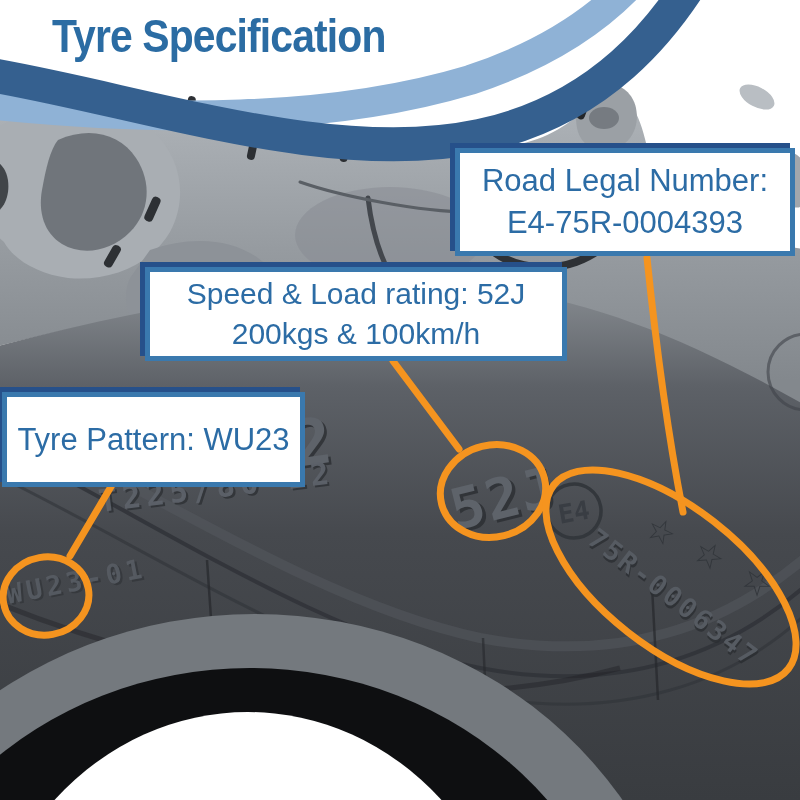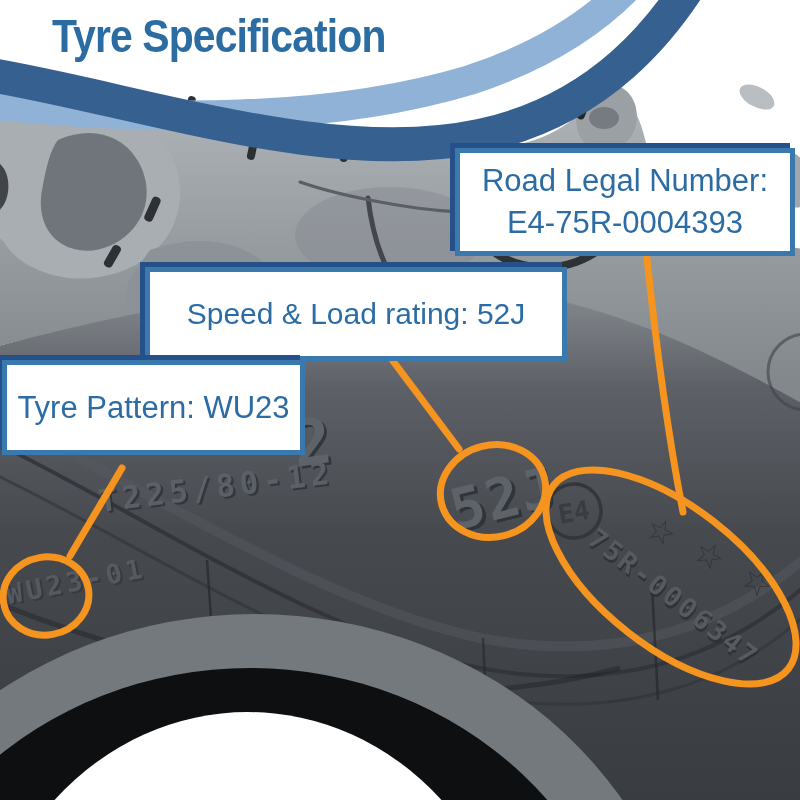--- a/index.html
+++ b/index.html
@@ -10,21 +10,21 @@
          color:#2b6ca3;letter-spacing:-1px;white-space:nowrap;
          transform:scaleX(.87);transform-origin:left top;}
   .callout{position:absolute;box-sizing:border-box;background:#ffffff;
            border:5px solid #3a79ae;box-shadow:-5px -5px 0 0 #26508a;
            color:#2c6ca5;text-align:center;display:flex;flex-direction:column;
            justify-content:center;white-space:nowrap;}
   .callout .ln{font-size:31px;line-height:42px;}
   #box-road{left:455px;top:148px;width:340px;height:108px;}
   #box-speed{left:145px;top:267px;width:422px;height:94px;}
   #box-speed .ln{line-height:40px;font-size:30px;}
-  #box-pattern{left:2px;top:360px;width:303px;height:95px;}
+  #box-pattern{left:2px;top:392px;width:303px;height:95px;}
   .emboss{font-family:"DejaVu Sans Mono",monospace;font-weight:bold;}
 </style>
 </head>
 <body>
 
 <div id="stage">
 
   <svg id="scene" width="800" height="800" viewBox="0 0 800 800">
     <defs>
       <linearGradient id="sidewallGrad" x1="0" y1="270" x2="0" y2="800" gradientUnits="userSpaceOnUse">
@@ -143,19 +143,20 @@
 
   <div class="title">Tyre Specification</div>
 
   <div class="callout" id="box-road">
     <div class="ln">Road Legal Number:</div>
     <div class="ln">E4-75R-0004393</div>
   </div>
 
   <div class="callout" id="box-speed">
     <div class="ln">Speed &amp; Load rating: 52J</div>
+    <div class="ln">200kgs &amp; 100km/h</div>
   </div>
 
   <div class="callout" id="box-pattern">
     <div class="ln">Tyre Pattern: WU23</div>
   </div>
 
 </div>
 
 </body></html>

